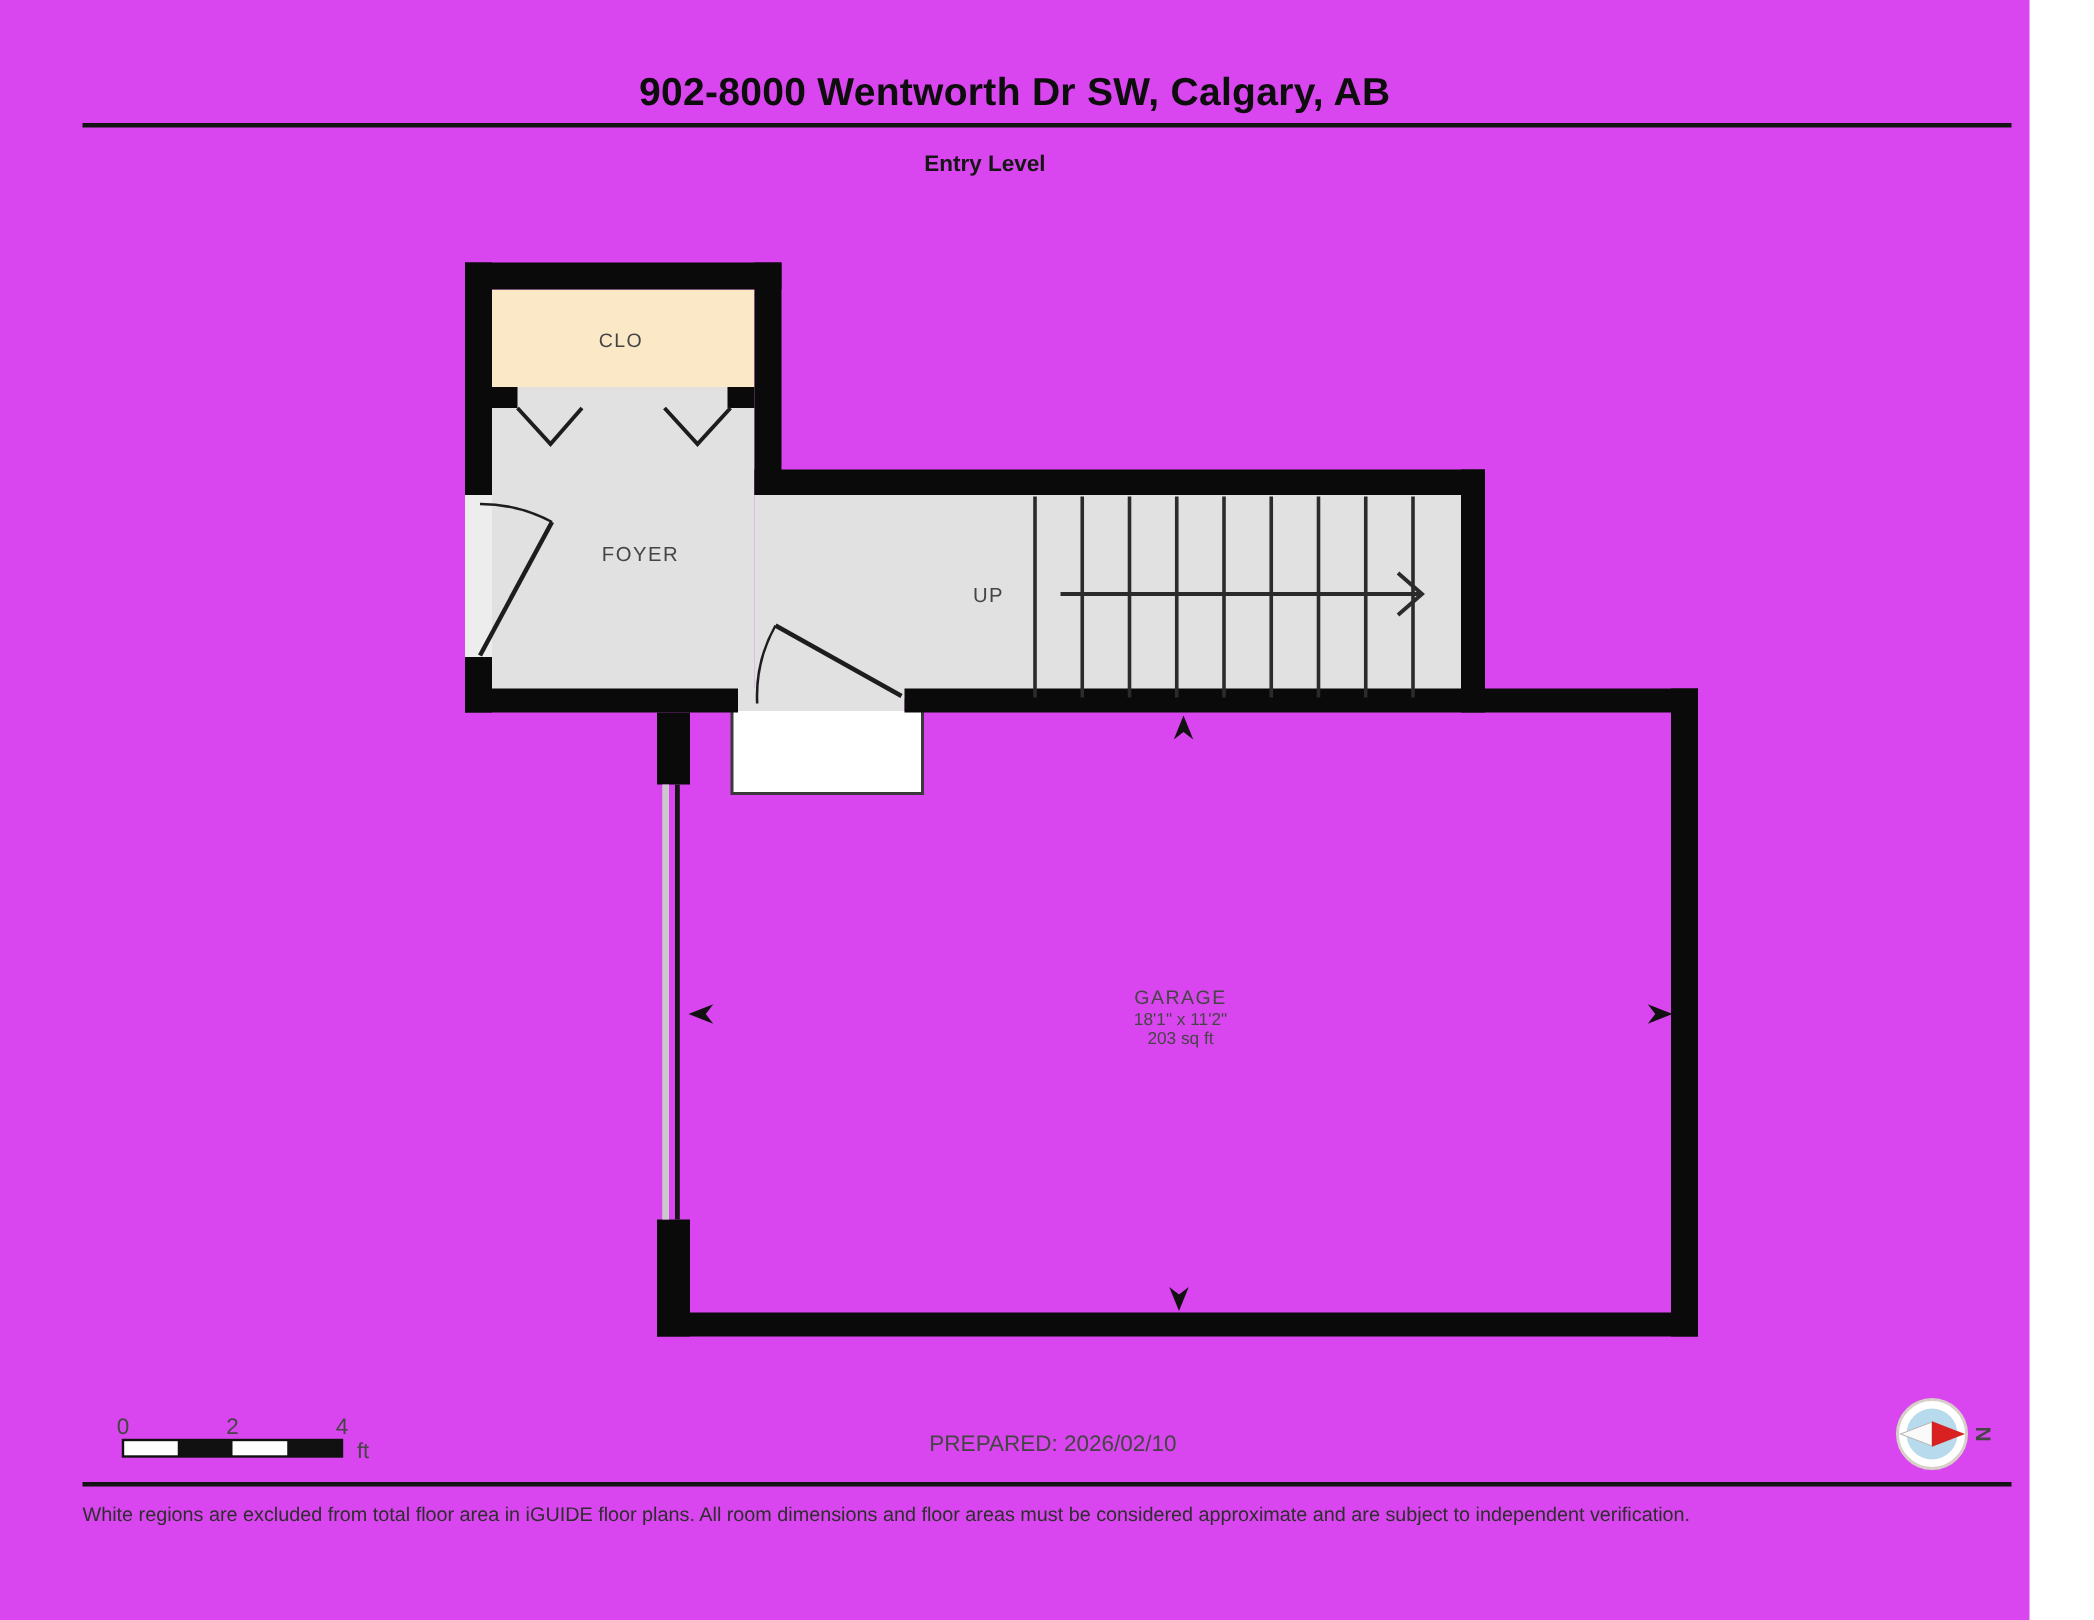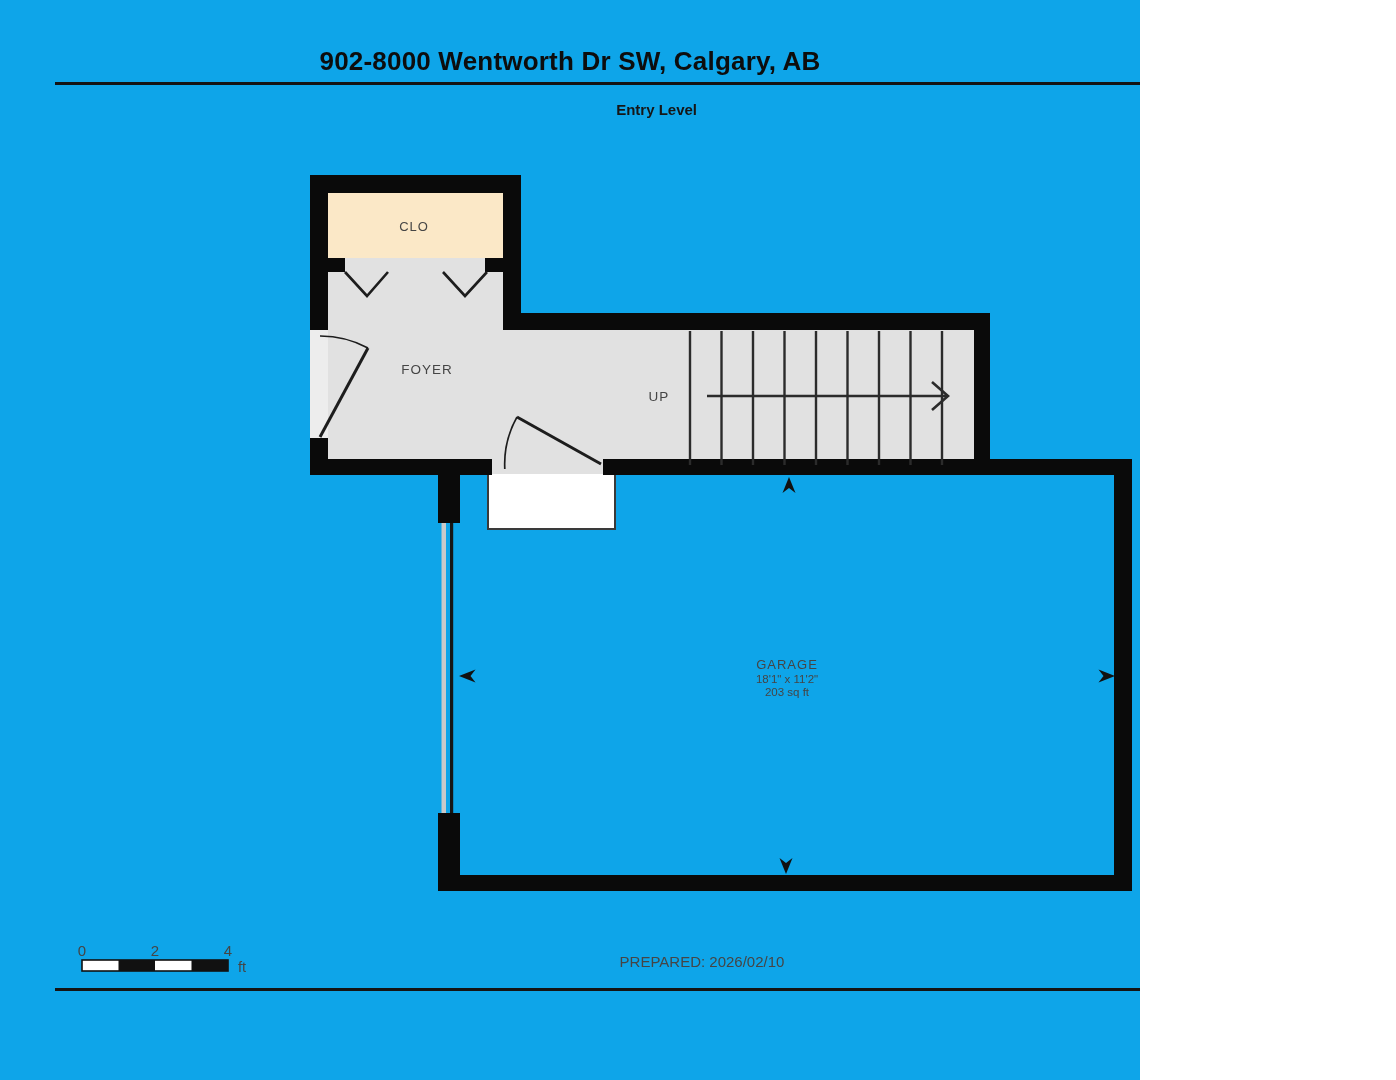--- a/index.html
+++ b/index.html
@@ -1,17 +1,17 @@
 <!DOCTYPE html>
 <html><head>
 <meta charset="utf-8">
 <style>
   html,body{margin:0;padding:0;background:#ffffff;}
   .page{
-    position:relative;width:1140px;height:1080px;background:#0ea5e9;overflow:hidden;
+    position:relative;width:1353px;height:1080px;background:#d946ef;overflow:hidden;
     font-family:"Liberation Sans",sans-serif;color:#111;
   }
   .title{
     position:absolute;top:46px;left:0;width:100%;text-align:center;
     font-size:26px;font-weight:bold;letter-spacing:0.2px;color:#0d0d0d;
   }
   .divider{position:absolute;left:55px;width:1286px;height:2.6px;background:#141414;}
   .divider.top{top:82px;}
   .divider.bottom{top:988px;}
   .level-info{position:absolute;top:99px;left:0;width:100%;display:flex;font-size:15px;line-height:22px;flex-direction:column;}
@@ -126,14 +126,15 @@
     <g>
       <circle cx="1288" cy="956" r="23" fill="#ffffff" stroke="#d6d0c8" stroke-width="2"></circle>
       <circle cx="1288" cy="956" r="17" fill="#b7daed"></circle>
       <path d="M1267,956 L1288,948 L1288,964 Z" fill="#fafafa" stroke="#b9b9b9" stroke-width="0.8"></path>
       <path d="M1310,956 L1288,947.5 L1288,964.5 Z" fill="#d92121"></path>
       <text x="1322" y="956" text-anchor="middle" dominant-baseline="central" font-size="14" font-weight="bold" fill="#111" transform="rotate(90 1322 956)">N</text>
     </g>
   </svg>
 
   <div class="divider bottom"></div>
+  <div class="disclaimer">White regions are excluded from total floor area in iGUIDE floor plans. All room dimensions and floor areas must be considered approximate and are subject to independent verification.</div>
 
 </div>
 
 </body></html>

